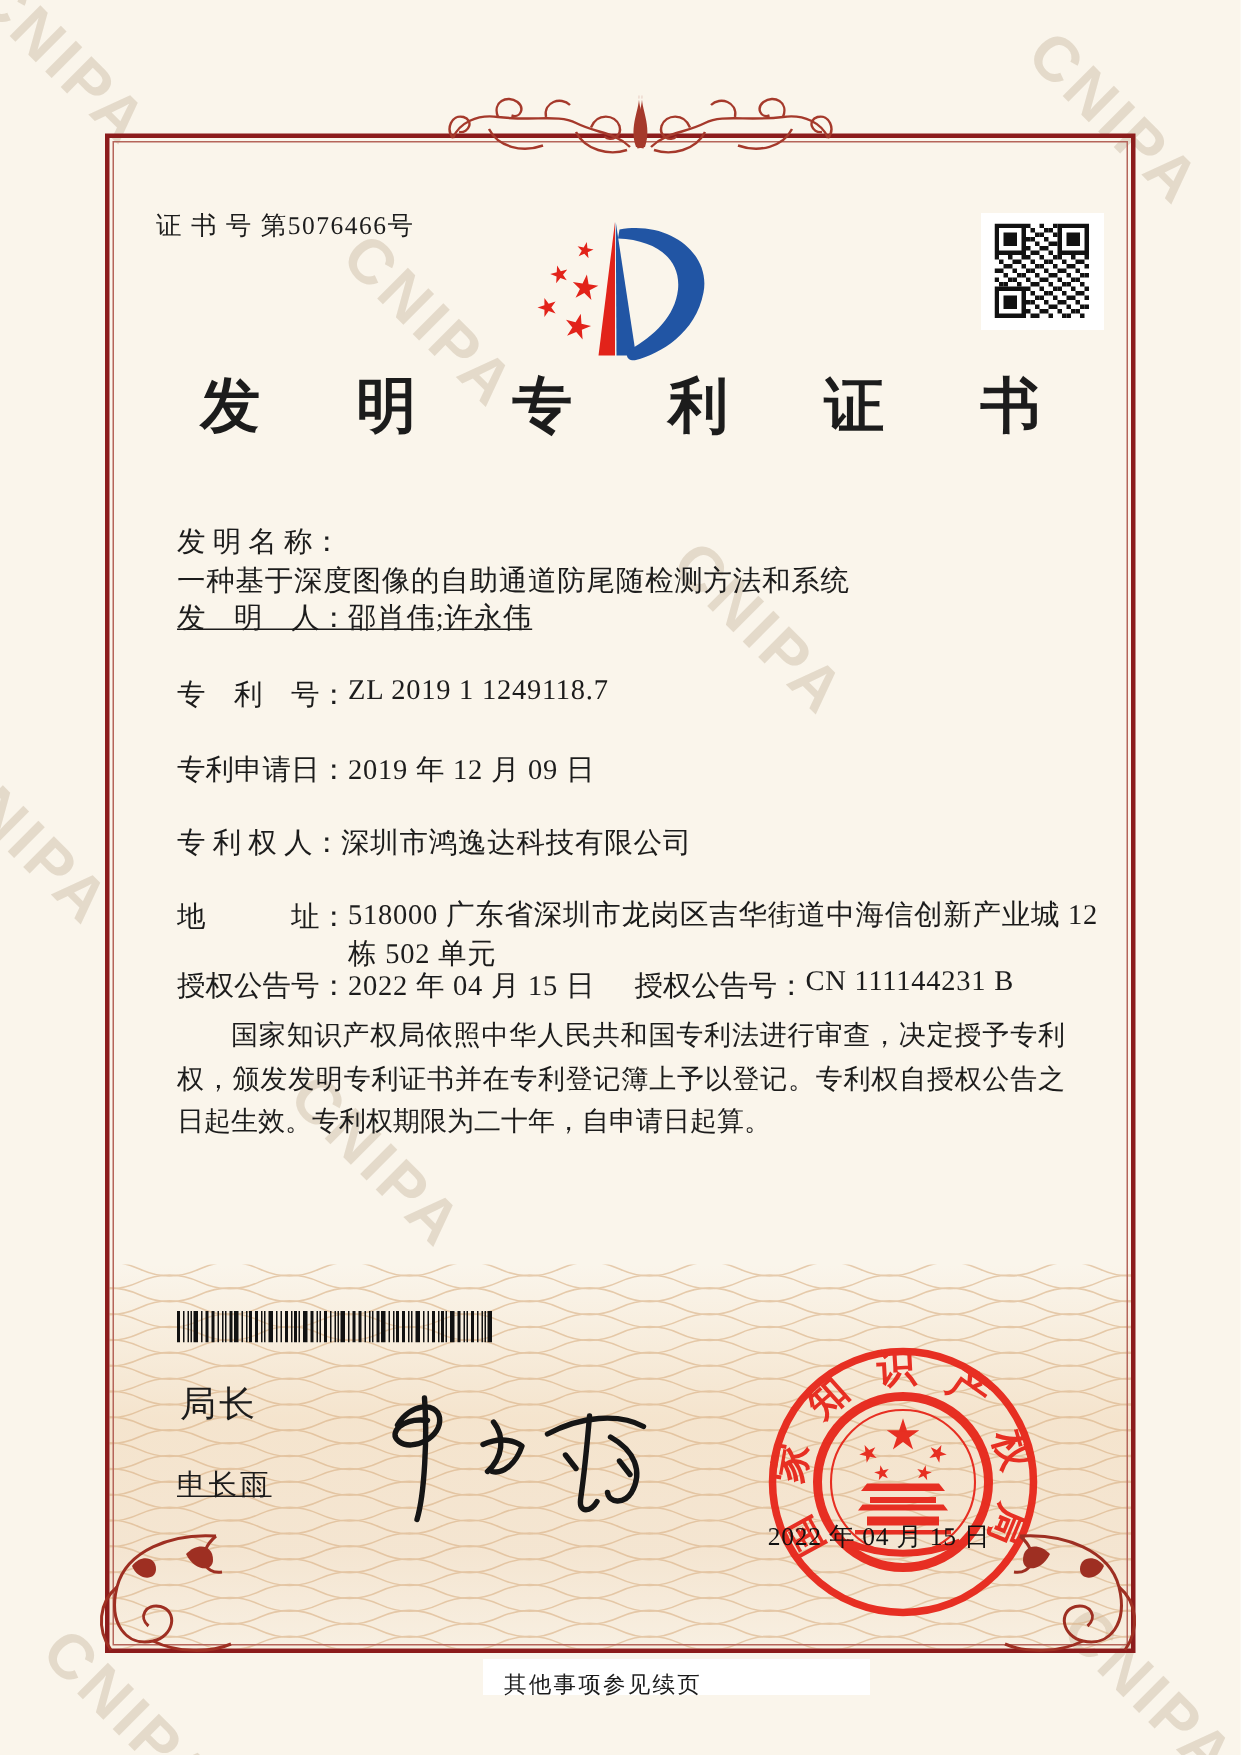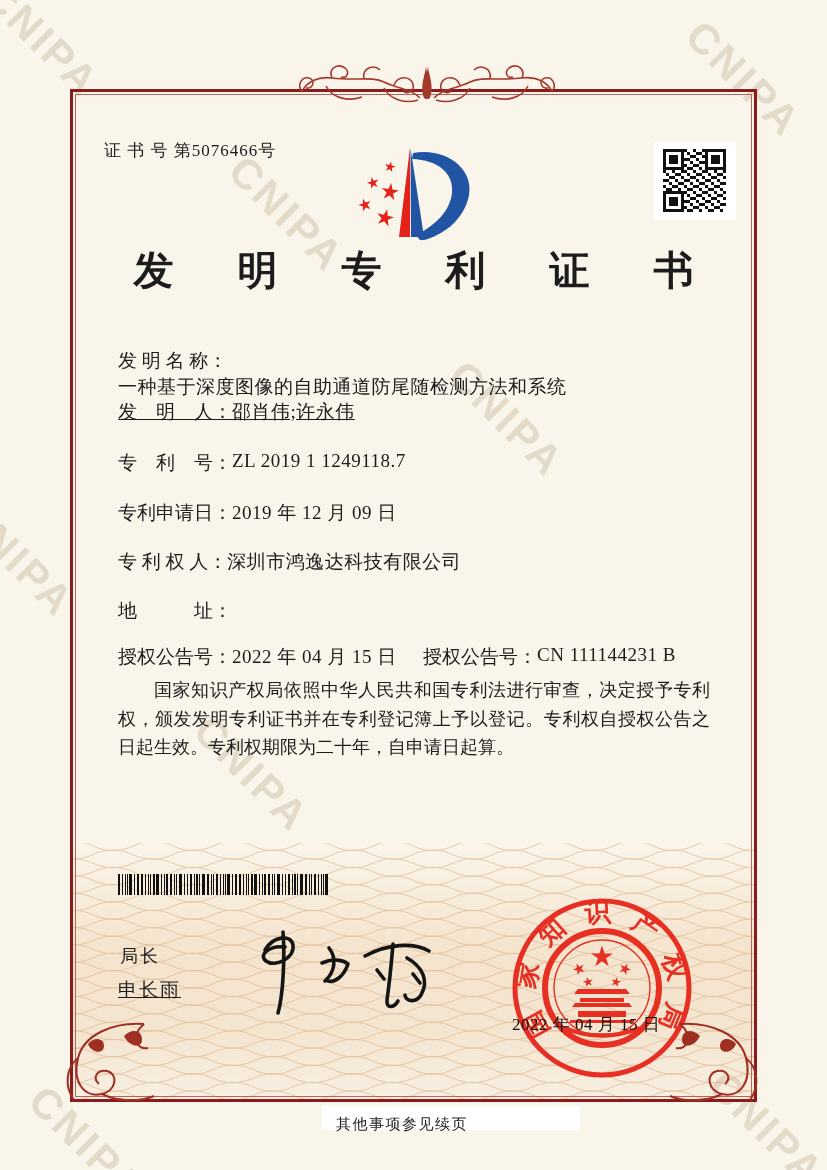--- a/index.html
+++ b/index.html
@@ -35,21 +35,21 @@
   .title{
     position:absolute;left:70px;top:243px;width:687px;text-align:center;
     font-size:40px;font-weight:bold;letter-spacing:27px;text-indent:27px;white-space:nowrap;
   }
   .row{position:absolute;left:118px;font-size:19px;display:flex;align-items:flex-start;}
   .row .lbl{white-space:pre;flex:none;}
   .row .val{letter-spacing:0.5px;}
   .row .val.wrap{width:505px;line-height:26px;}
   .paras{position:absolute;left:118px;top:676px;width:592px;font-size:18px;line-height:28.5px;text-align:justify;}
   .paras p{margin:0;text-indent:2em;font-family:Liberation Serif, serif;}
-  .director-title{position:absolute;left:120px;top:944px;font-size:18px;letter-spacing:2px;}
+  .director-title{position:absolute;left:120px;top:920px;font-size:24px;letter-spacing:2px;}
   .director-name{position:absolute;left:118px;top:977px;font-size:19px;letter-spacing:2px;text-decoration:underline;}
   .seal-date{
     position:absolute;left:501px;top:1013px;width:170px;text-align:center;
     font-size:17px;color:#111;z-index:6;letter-spacing:0.5px;
   }
   .pageinfo{position:absolute;left:70px;top:1066px;width:660px;text-align:center;font-size:16px;letter-spacing:2px;}
   .contnote{
     position:absolute;left:322px;top:1106px;width:258px;height:24px;background:#ffffff;
     font-size:15px;letter-spacing:1.5px;line-height:36px;padding-left:14px;box-sizing:border-box;z-index:3;
   }
@@ -325,20 +325,21 @@
     <div class="row" style="top:500px;">
       <span class="lbl">专利申请日：</span>
       <span class="val">2019 年 12 月 09 日</span>
     </div>
     <div class="row" style="top:549px;">
       <span class="lbl">专 利 权 人：</span>
       <span class="val">深圳市鸿逸达科技有限公司</span>
     </div>
     <div class="row" style="top:598px;">
       <span class="lbl">地　　　址：</span>
+      <span class="val wrap">518000 广东省深圳市龙岗区吉华街道中海信创新产业城 12 栋 502 单元</span>
     </div>
     <div class="row" style="top:644px;">
       <span class="lbl">授权公告号：</span>
       <span class="val">2022 年 04 月 15 日</span>
     </div>
     <div class="row" style="left:423px;top:644px;">
       <span class="lbl">授权公告号：</span>
       <span class="val">CN 111144231 B</span>
     </div>
 

